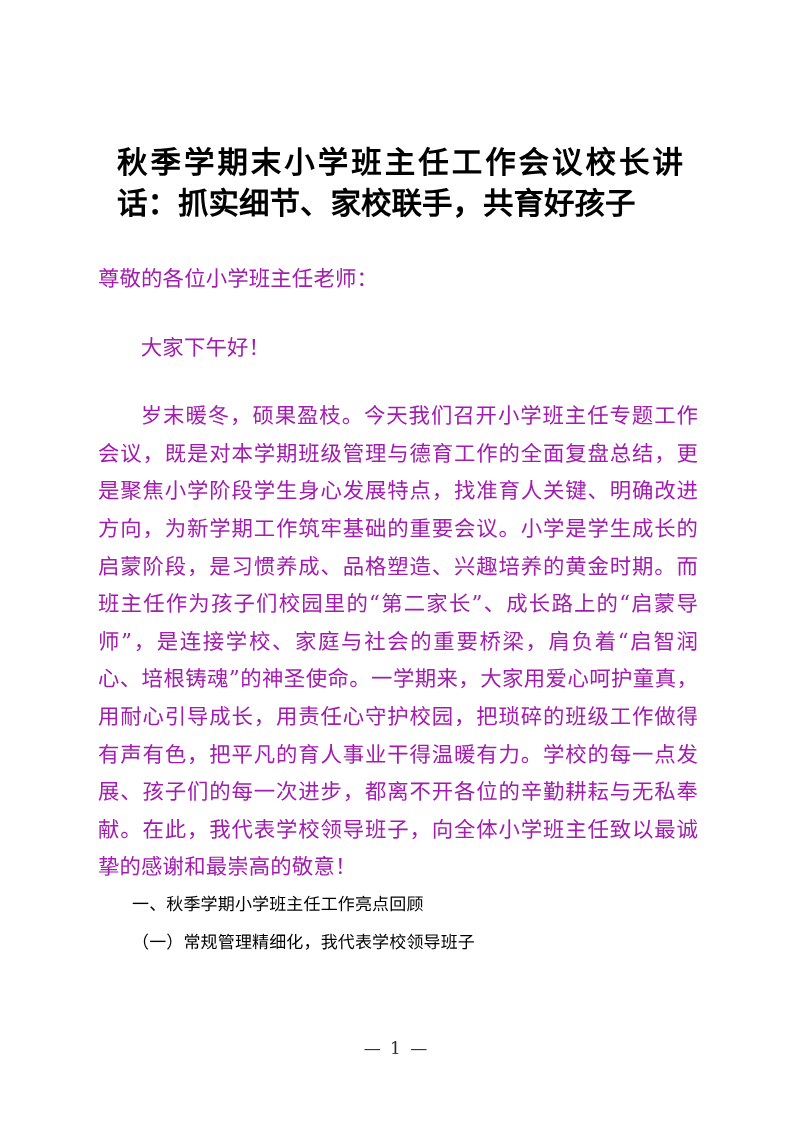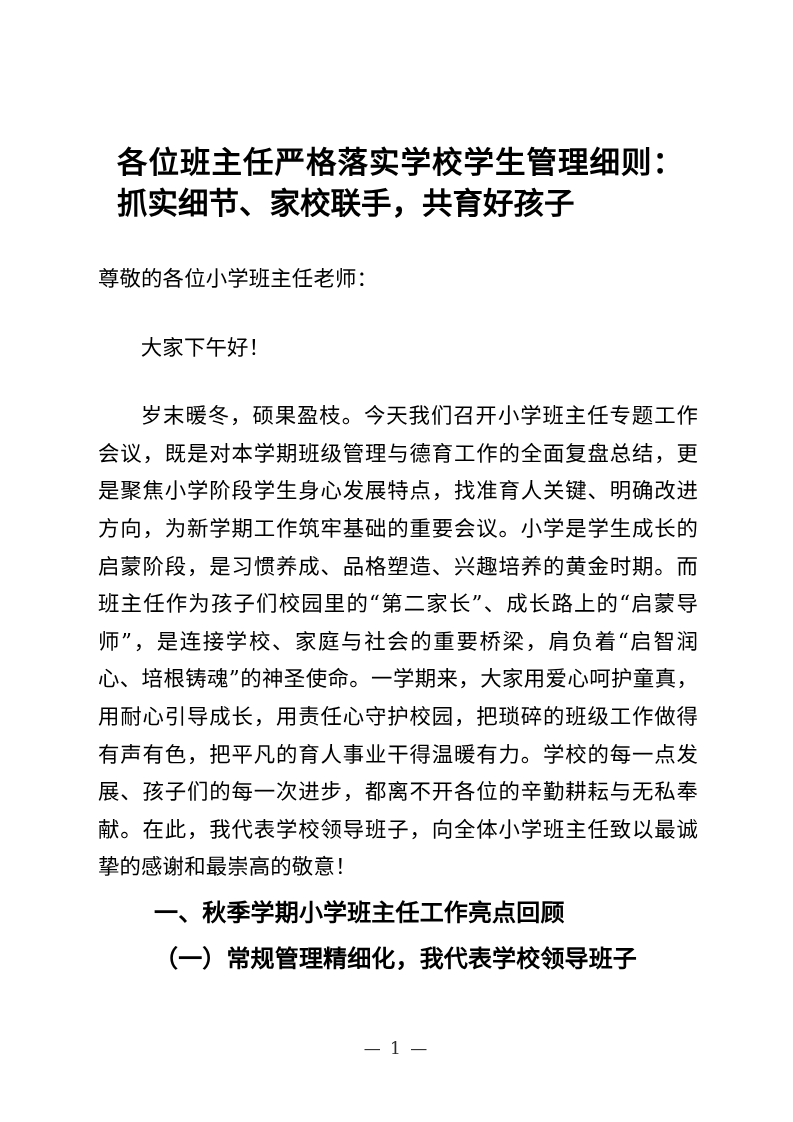--- a/index.html
+++ b/index.html
@@ -46,41 +46,41 @@
 
   
   .body-block {
     margin-top: 36px;
   }
 
   p.para {
     font-family: "DejaVu Serif", "Liberation Serif", serif;
     font-size: 21.4px;
     line-height: 37.6px;
-    color: #000000;
+    color: #a21caf;
     margin: 0;
     padding: 0;
     text-align: justify;
     text-align-last: left;
     word-break: break-all;
     letter-spacing: 0.15px;
   }
 
   p.indent {
     text-indent: 2em;
     margin-top: 31px;
   }
 
   p.heading {
     font-family: "DejaVu Serif", "Liberation Serif", serif;
-    font-weight: 700;
-    font-size: 24px;
+    font-weight: 400;
+    font-size: 17px;
     line-height: 37.6px;
     color: #000000;
-    margin: 8px;
+    margin: 0;
     padding: 0;
     text-indent: 2em;
     text-align: justify;
     text-align-last: left;
     word-break: break-all;
     letter-spacing: 0.15px;
   }
 
   p.heading-sub {
     text-indent: 2em;
@@ -100,21 +100,21 @@
     letter-spacing: 2px;
   }
 </style>
 </head>
 <body>
 
 <div class="page">
 
   <div class="content">
 
-    <h1 class="doc-title"><span>各位班主任严格落实学校学生管理细则：抓实细节、家校联手，共育好孩子</span></h1>
+    <h1 class="doc-title"><span>秋季学期末小学班主任工作会议校长讲话：抓实细节、家校联手，共育好孩子</span></h1>
 
     <div class="body-block">
 
       <p class="para">尊敬的各位小学班主任老师：</p>
 
       <p class="para indent">大家下午好！</p>
 
       <p class="para indent">岁末暖冬，硕果盈枝。今天我们召开小学班主任专题工作会议，既是对本学期班级管理与德育工作的全面复盘总结，更是聚焦小学阶段学生身心发展特点，找准育人关键、明确改进方向，为新学期工作筑牢基础的重要会议。小学是学生成长的启蒙阶段，是习惯养成、品格塑造、兴趣培养的黄金时期。而班主任作为孩子们校园里的“第二家长”、成长路上的“启蒙导师”，是连接学校、家庭与社会的重要桥梁，肩负着“启智润心、培根铸魂”的神圣使命。一学期来，大家用爱心呵护童真，用耐心引导成长，用责任心守护校园，把琐碎的班级工作做得有声有色，把平凡的育人事业干得温暖有力。学校的每一点发展、孩子们的每一次进步，都离不开各位的辛勤耕耘与无私奉献。在此，我代表学校领导班子，向全体小学班主任致以最诚挚的感谢和最崇高的敬意！</p>
 
       <p class="heading">一、秋季学期小学班主任工作亮点回顾</p>

